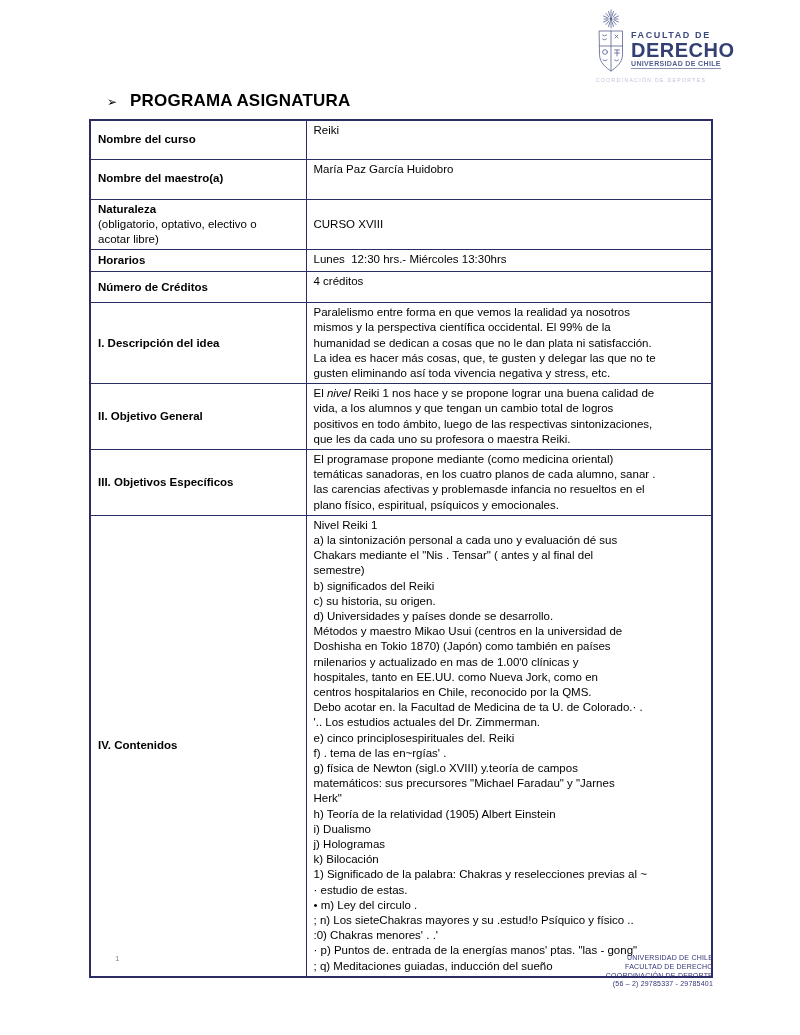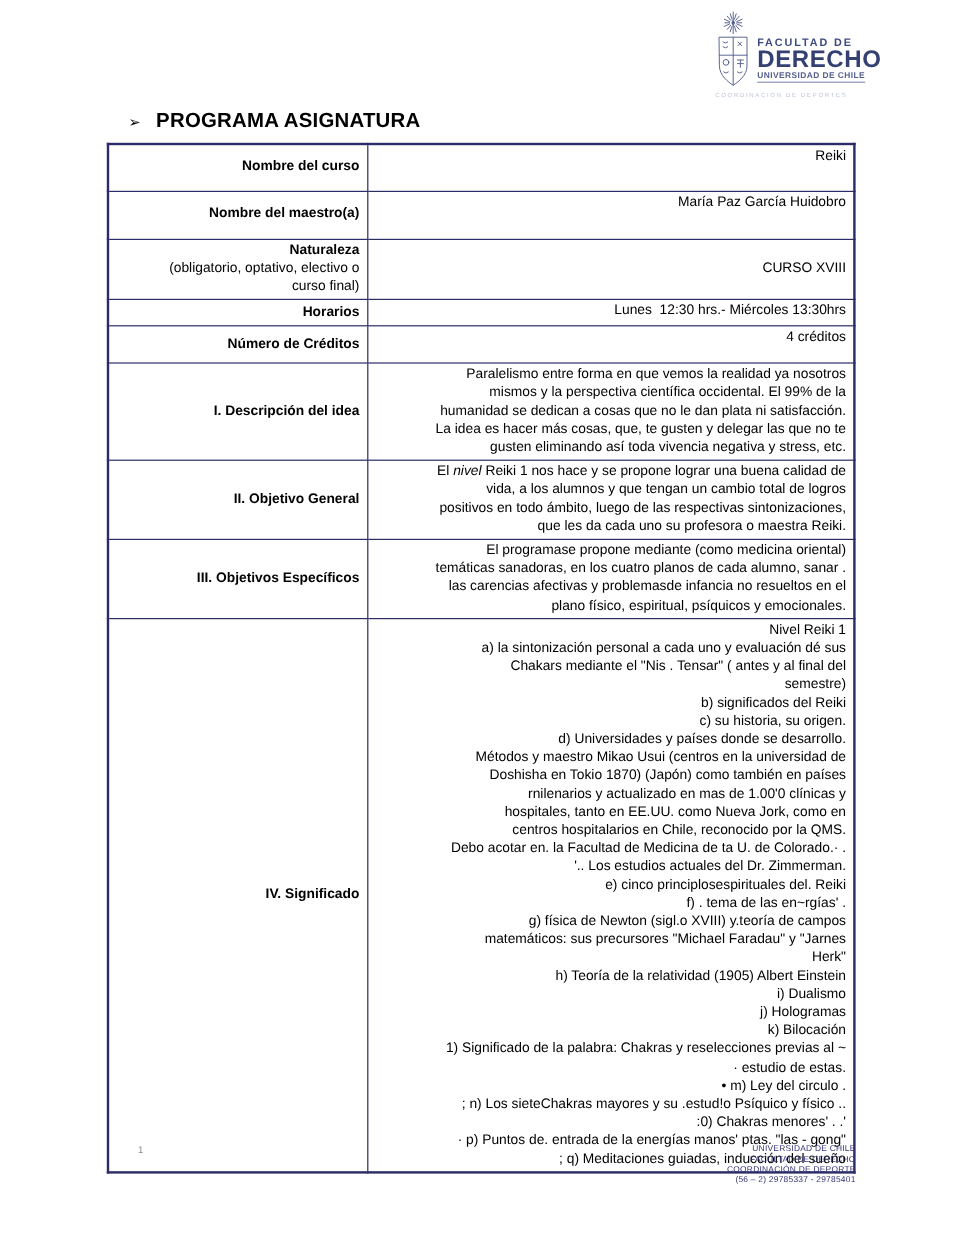--- a/index.html
+++ b/index.html
@@ -45,21 +45,21 @@
     display: flex; align-items: baseline; gap: 13px;
   }
   .heading .bullet { font-size: 12px; color: #000; }
   .heading .title { font-size: 17px; font-weight: bold; letter-spacing: 0.2px; }
 
   
   table.doc-table {
     position: absolute; top: 119px; left: 89px;
     width: 624px; border-collapse: collapse;
     border: 2px solid #2b2b66;
-    font-size: 11.5px; line-height: 15.2px; text-align: right;
+    font-size: 11.5px; line-height: 15.2px;
   }
   table.doc-table td {
     border: 1px solid #2b2b66;
     padding: 2px 6px 2px 7px;
   }
   td.lbl { width: 216px; vertical-align: middle; font-weight: bold; }
   td.val { vertical-align: top; padding-top: 3px; white-space: pre-wrap; }
   .sublabel { font-weight: normal; white-space: pre-wrap; }
   .it { font-style: italic; }
 
@@ -121,21 +121,21 @@
         <td class="val">Reiki</td>
       </tr>
       <tr>
         <td class="lbl" style="height:40px">Nombre del maestro(a)</td>
         <td class="val">María Paz García Huidobro</td>
       </tr>
       <tr>
         <td class="lbl" style="height:44px">
           <div>Naturaleza</div>
           <div class="sublabel">(obligatorio, optativo, electivo o
-curso final)</div>
+acotar libre)</div>
         </td>
         <td class="val" style="vertical-align:middle">CURSO XVIII</td>
       </tr>
       <tr>
         <td class="lbl" style="height:22px">Horarios</td>
         <td class="val">Lunes  12:30 hrs.- Miércoles 13:30hrs</td>
       </tr>
       <tr>
         <td class="lbl" style="height:31px">Número de Créditos</td>
         <td class="val">4 créditos</td>
@@ -156,21 +156,21 @@
 que les da cada uno su profesora o maestra Reiki.</span></td>
       </tr>
       <tr>
         <td class="lbl" style="height:59px">III. Objetivos Específicos</td>
         <td class="val">El programase propone mediante (como medicina oriental)
 temáticas sanadoras, en los cuatro planos de cada alumno, sanar .
 las carencias afectivas y problemasde infancia no resueltos en el
 plano físico, espiritual, psíquicos y emocionales.</td>
       </tr>
       <tr>
-        <td class="lbl" style="height:456px">IV.  Significado</td>
+        <td class="lbl" style="height:456px">IV.  Contenidos</td>
         <td class="val">Nivel Reiki 1
 a) la sintonización personal a cada uno y evaluación dé sus
 Chakars mediante el "Nis . Tensar" ( antes y al final del
 semestre)
 b) significados del Reiki
 c) su historia, su origen.
 d) Universidades y países donde se desarrollo.
 Métodos y maestro Mikao Usui (centros en la universidad de
 Doshisha en Tokio 1870) (Japón) como también en países
 rnilenarios y actualizado en mas de 1.00'0 clínicas y

